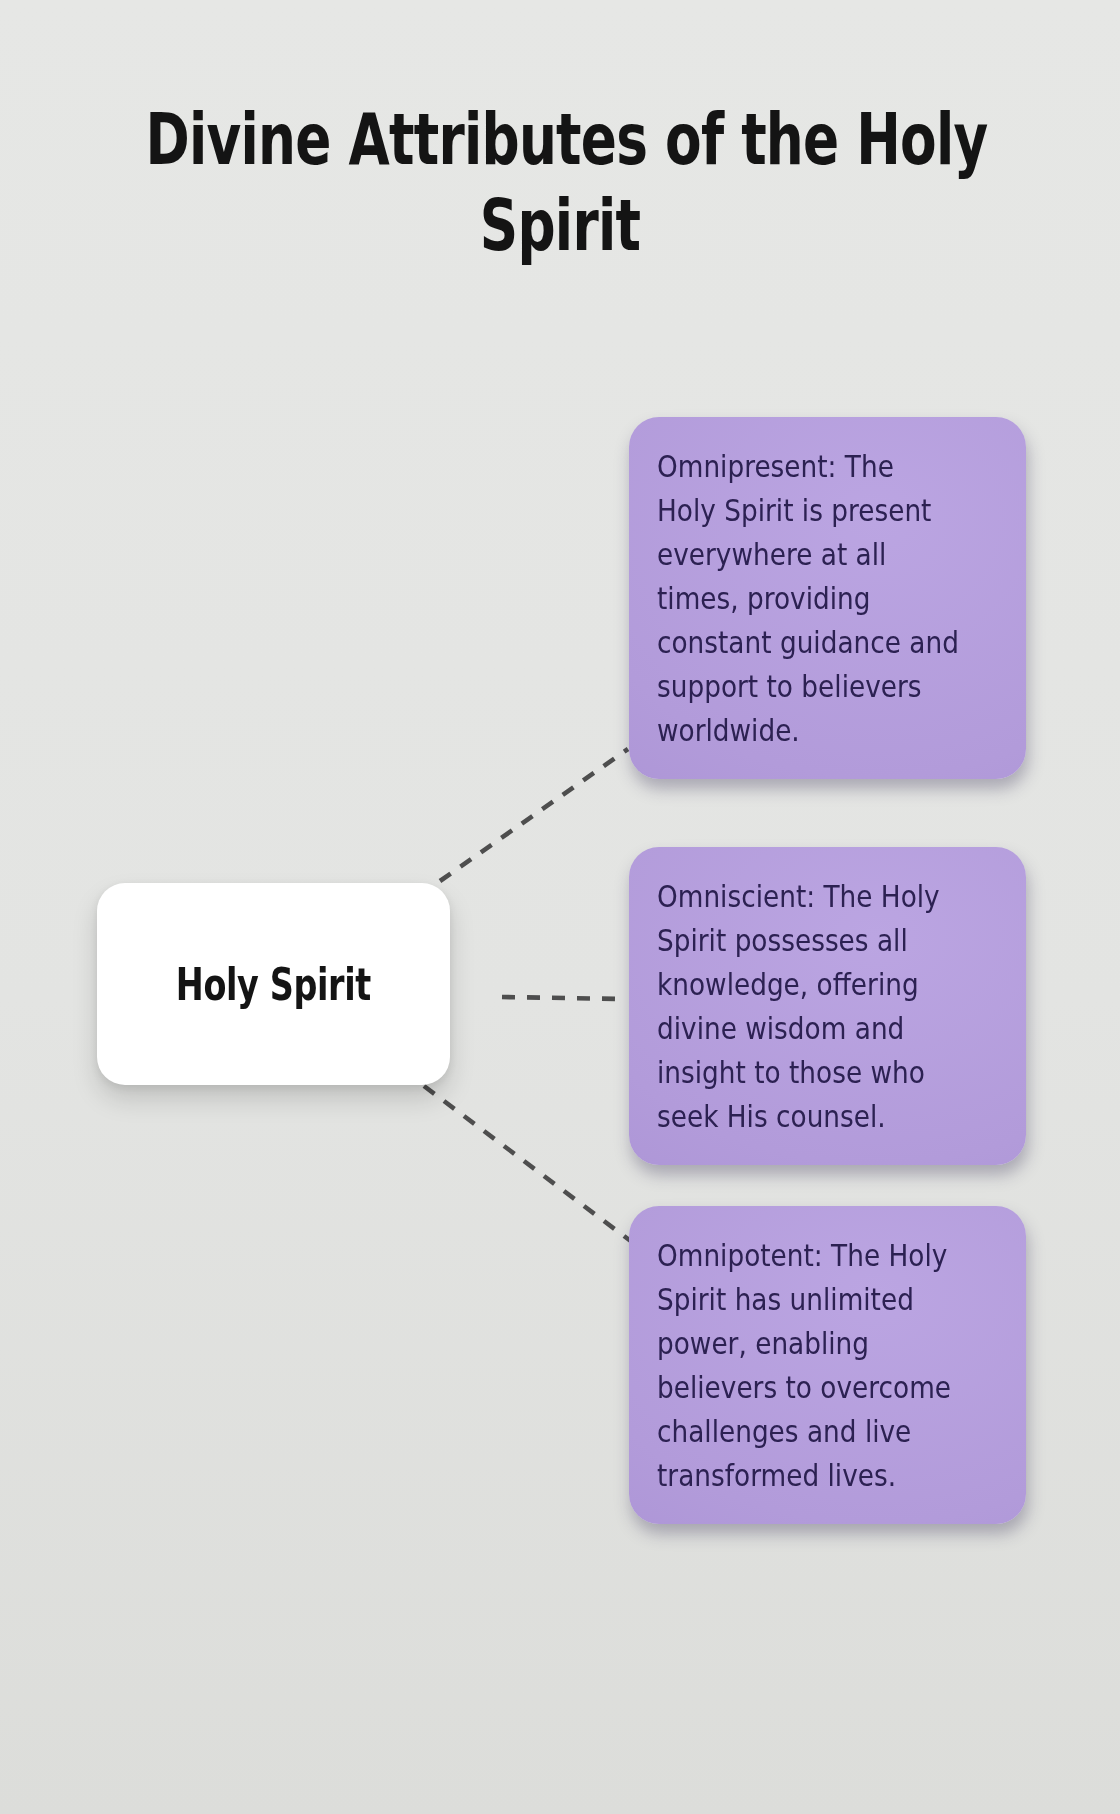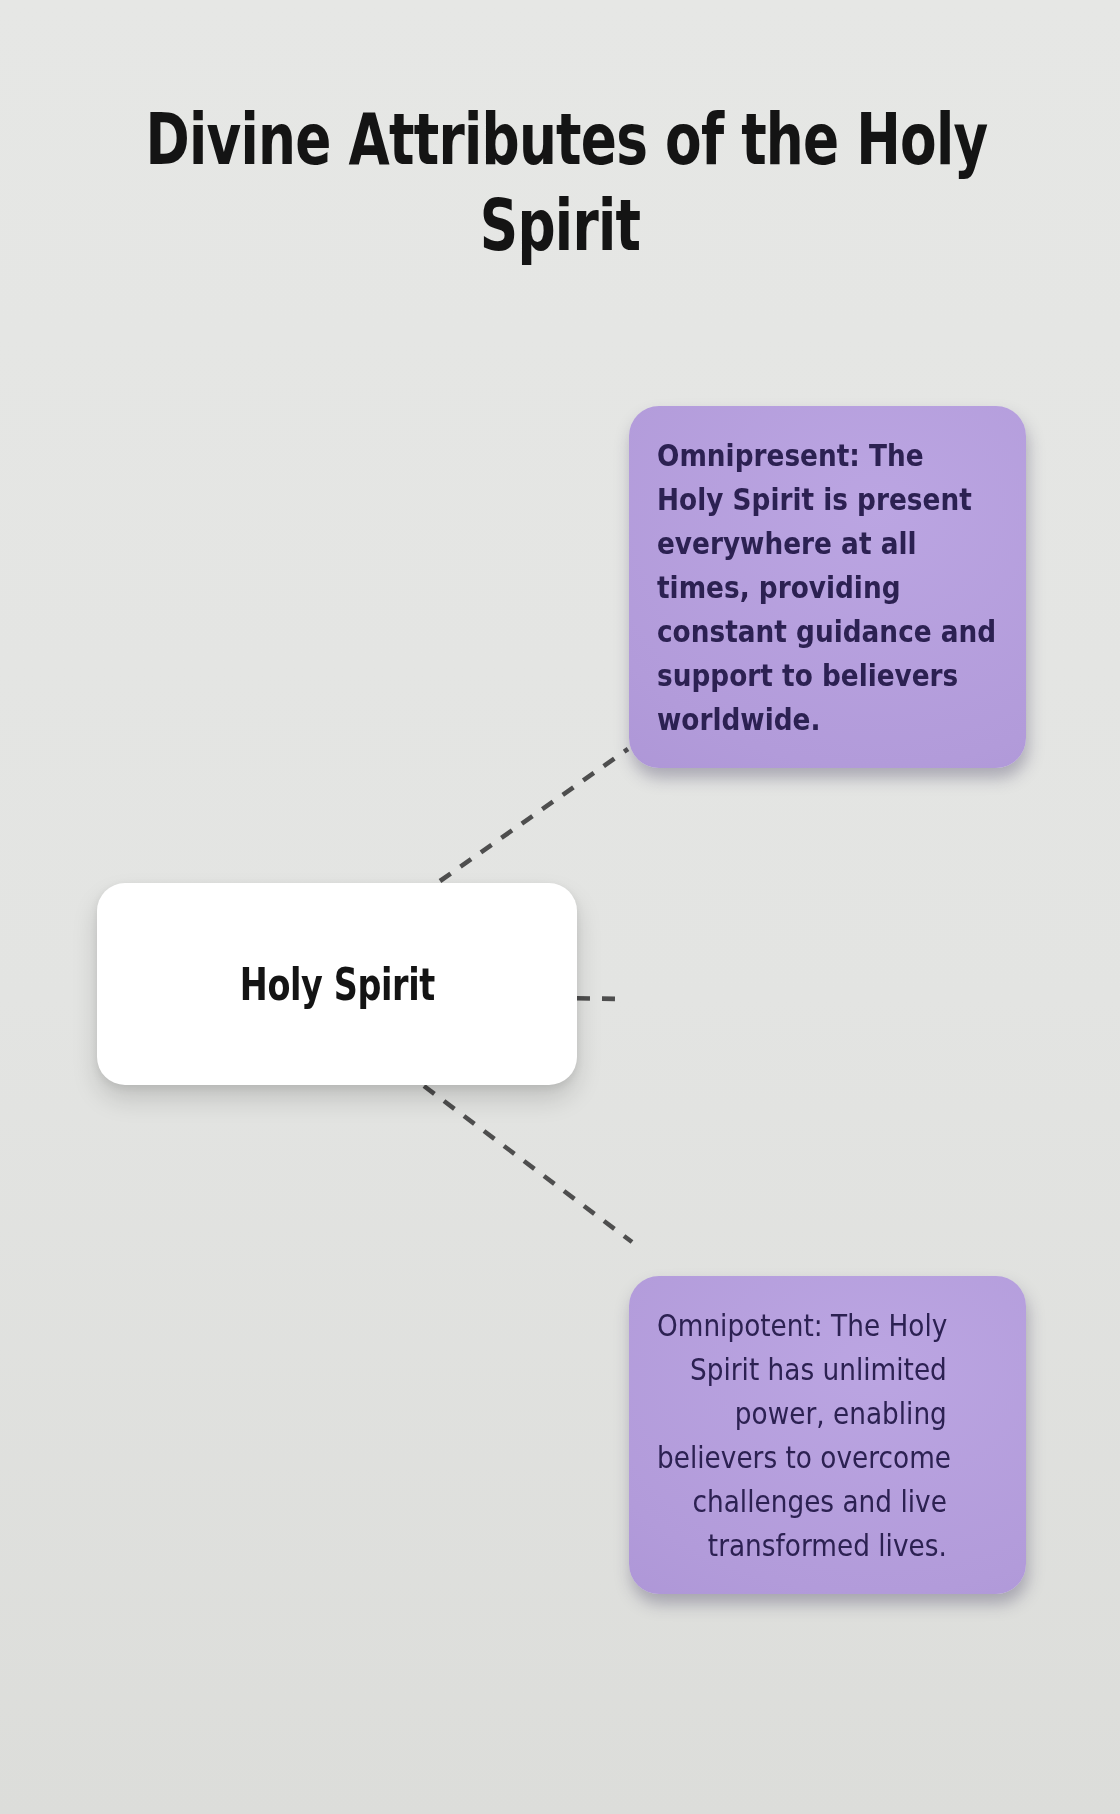--- a/index.html
+++ b/index.html
@@ -44,21 +44,21 @@
     stroke: var(--connector, #4e4e4e);
     stroke-width: 4.6;
     stroke-dasharray: 13 12;
   }
 
   
   .node {
     position: absolute;
     left: 97px;
     top: 883px;
-    width: 480px;
+    width: 353px;
     height: 202px;
     background: var(--node-fill, #ffffff);
     border-radius: 28px;
     box-shadow: 0 14px 26px rgba(0,0,0,0.15), 0 3px 8px rgba(0,0,0,0.08);
     display: flex;
     align-items: center;
     justify-content: center;
   }
   .node-label {
     color: var(--node-text, #141414);
@@ -75,23 +75,23 @@
     position: absolute;
     left: 629px;
     width: 397px;
     box-sizing: border-box;
     padding: 27px 28px;
     border-radius: 30px;
     background: radial-gradient(140% 130% at 62% 28%,
                 #bba5e2 0%, var(--box-fill, #b29bda) 55%, #a78fd2 100%);
     box-shadow: 2px 10px 16px rgba(62, 55, 90, 0.34);
   }
-  .box-1 { top: 406px; font-weight: bold; }
+  .box-1 { top: 417px; }
   .box-2 { top: 847px; }
-  .box-3 { top: 1276px; text-align: right; }
+  .box-3 { top: 1206px; }
   .attr-text {
     color: var(--box-text, #2c2152);
     font-size: 31px;
     line-height: 44px;
     transform: scaleX(0.85);
     transform-origin: 0 0;
   }
   .attr-text div { white-space: nowrap; }
 
   
@@ -136,20 +136,30 @@
         <div>Omnipresent: The</div>
         <div>Holy Spirit is present</div>
         <div>everywhere at all</div>
         <div>times, providing</div>
         <div>constant guidance and</div>
         <div>support to believers</div>
         <div>worldwide.</div>
       </div>
   </div>
 
+  <div class="attr-box box-2">
+    <div class="attr-text">
+        <div>Omniscient: The Holy</div>
+        <div>Spirit possesses all</div>
+        <div>knowledge, offering</div>
+        <div>divine wisdom and</div>
+        <div>insight to those who</div>
+        <div>seek His counsel.</div>
+      </div>
+  </div>
 
   <div class="attr-box box-3">
     <div class="attr-text">
         <div>Omnipotent: The Holy</div>
         <div>Spirit has unlimited</div>
         <div>power, enabling</div>
         <div>believers to overcome</div>
         <div>challenges and live</div>
         <div>transformed lives.</div>
       </div>

